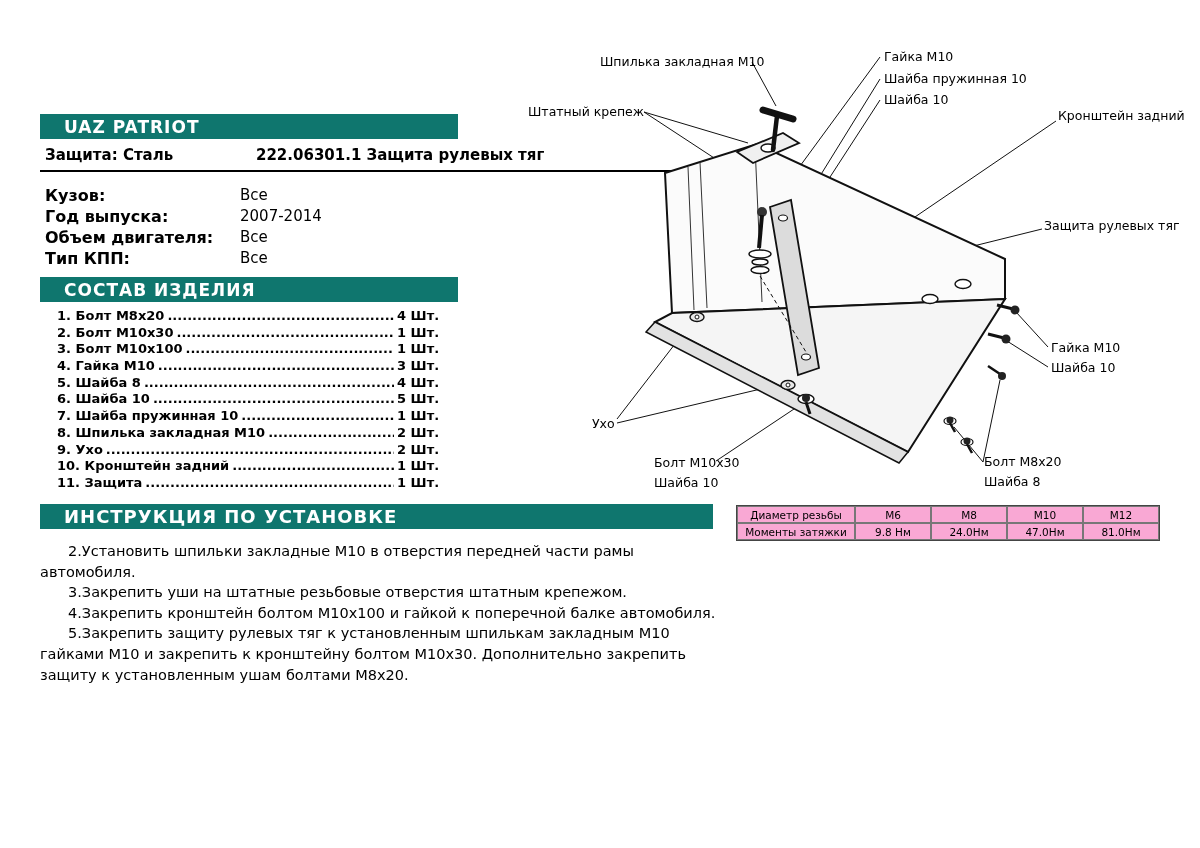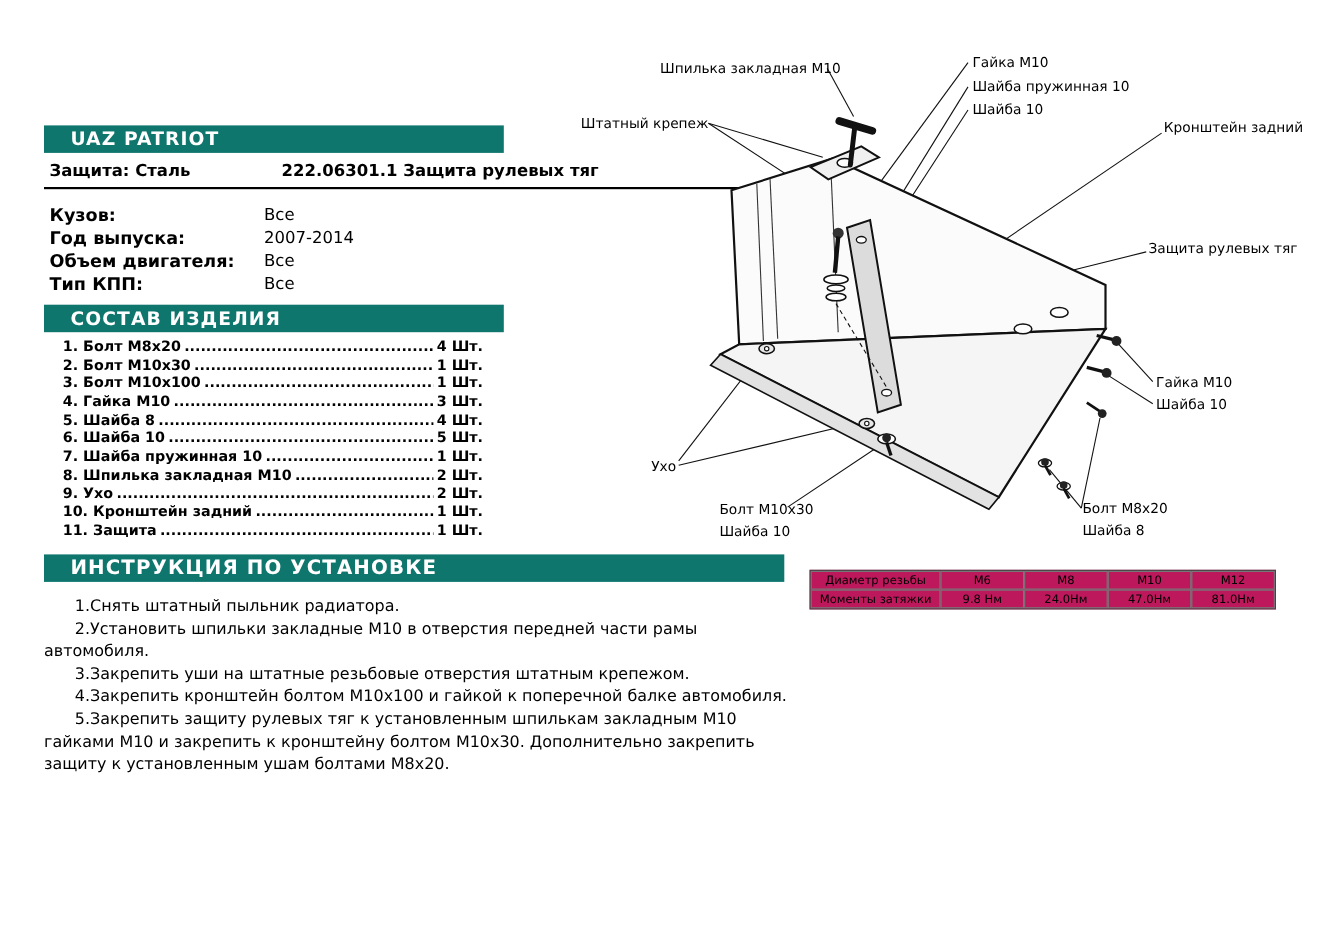--- a/index.html
+++ b/index.html
@@ -24,24 +24,24 @@
   .spec-value{left:240px;font-size:15px;}
   #parts-list{top:308px;left:57px;width:392px;font-size:13px;}
   .part-row{display:flex;align-items:baseline;height:16.7px;font-weight:bold;}
   .part-name{white-space:nowrap;}
   .dots{flex:1;overflow:hidden;white-space:nowrap;margin:0 3px;}
   .dots::before{content:".................................................................................................";}
   .part-qty{width:52px;white-space:nowrap;}
   #instructions{top:541px;left:40px;width:688px;font-size:14.5px;line-height:20.6px;}
   #instructions p{margin:0;text-indent:28px;}
   #torque-table{
-    top:518px;left:736px;display:grid;
+    top:505px;left:736px;display:grid;
     grid-template-columns:118px 76px 76px 76px 76px;
     grid-auto-rows:17px;
-    border:1px solid #444;background:#be185d;
+    border:1px solid #444;background:#f9a8d4;
     font-size:10.5px;
   }
   #torque-table .cell{
     border:0.5px solid #777;display:flex;align-items:center;justify-content:center;
     white-space:nowrap;overflow:hidden;
   }
   svg text{font-family:"DejaVu Sans","Liberation Sans",sans-serif;font-size:12.5px;fill:#000;}
 </style>
 </head>
 <body>
@@ -123,21 +123,20 @@
       <span class="dots"></span>
       <span class="part-qty">1 Шт.</span>
     </div>
 </div>
 
 <div class="bar" id="bar-instr">
   <span>ИНСТРУКЦИЯ ПО УСТАНОВКЕ</span>
 </div>
 
 <div class="abs" id="instructions">
-  <p>1.Снять штатный пыльник радиатора.</p>
   <p>2.Установить шпильки закладные M10 в отверстия передней части рамы автомобиля.</p>
   <p>3.Закрепить уши на штатные резьбовые отверстия штатным крепежом.</p>
   <p>4.Закрепить кронштейн болтом M10x100 и гайкой к поперечной балке автомобиля.</p>
   <p>5.Закрепить защиту рулевых тяг к установленным шпилькам закладным M10 гайками M10 и закрепить к кронштейну болтом M10x30. Дополнительно закрепить защиту к установленным ушам болтами M8x20.</p>
 </div>
 
 <svg class="abs" style="left:490px;top:30px;" width="710" height="475" viewBox="490 30 710 475">
 
   <g stroke="#111" stroke-width="1">
     <line x1="752" y1="62" x2="776" y2="106"></line>

